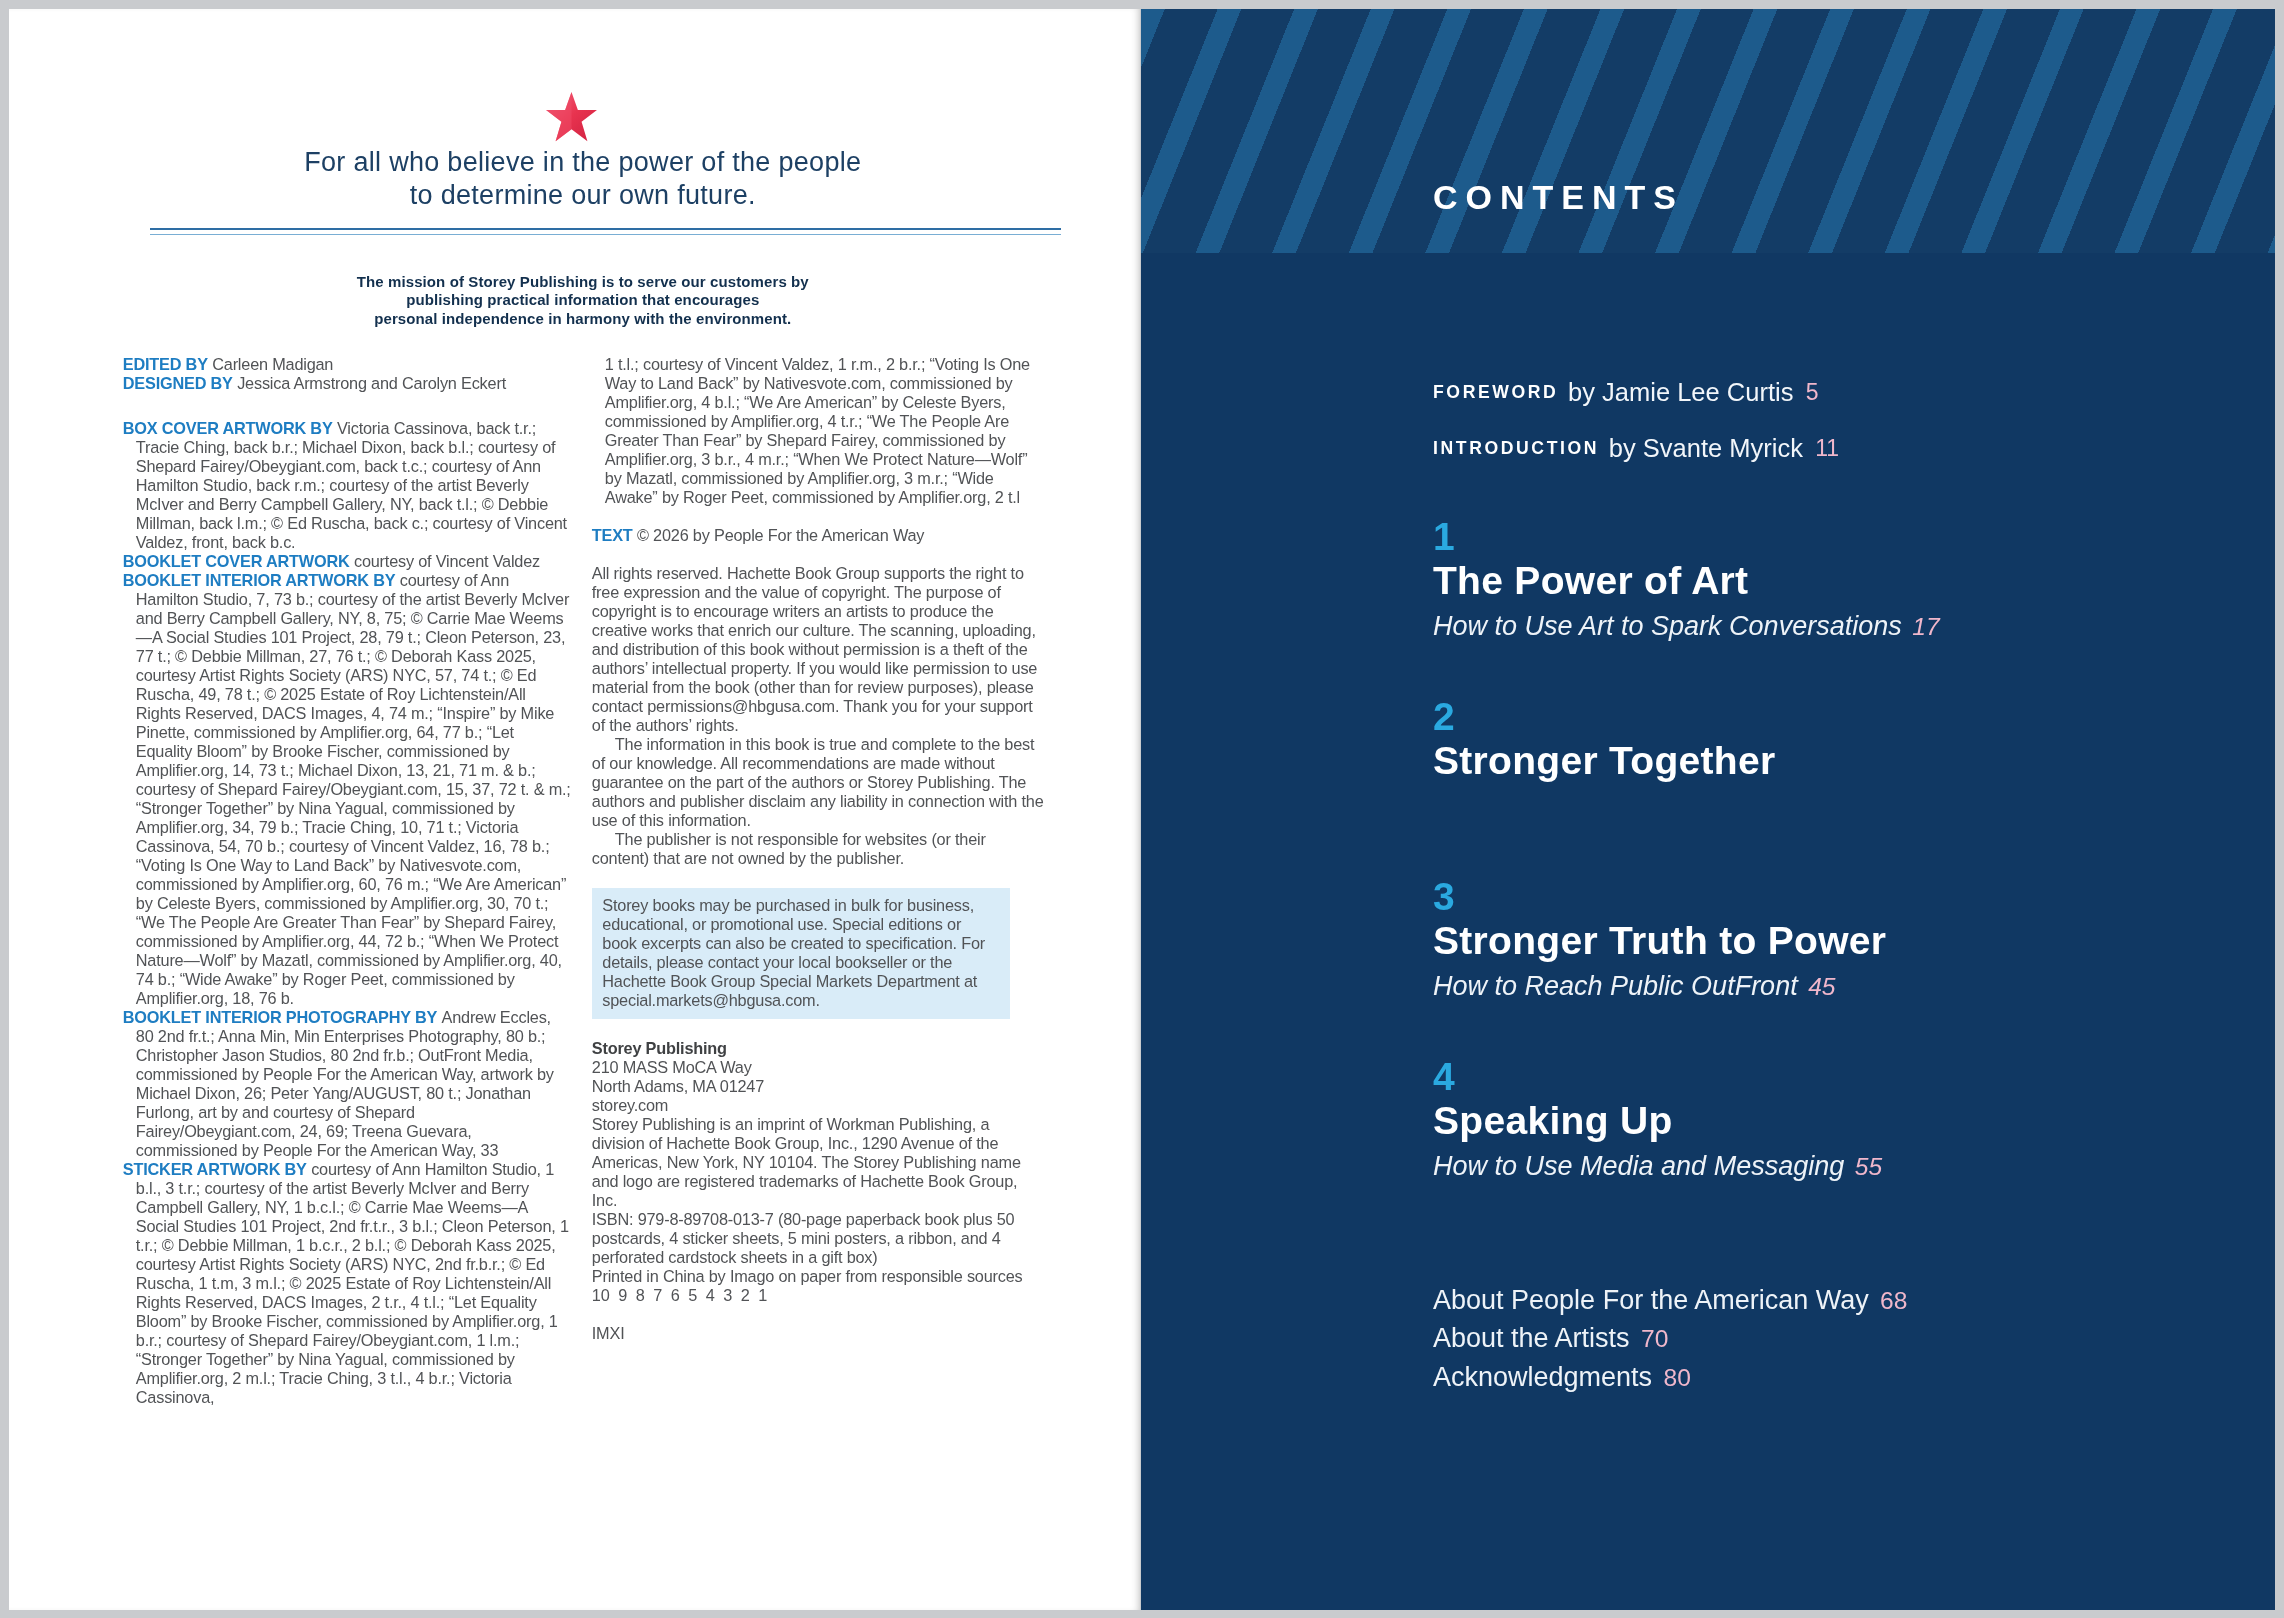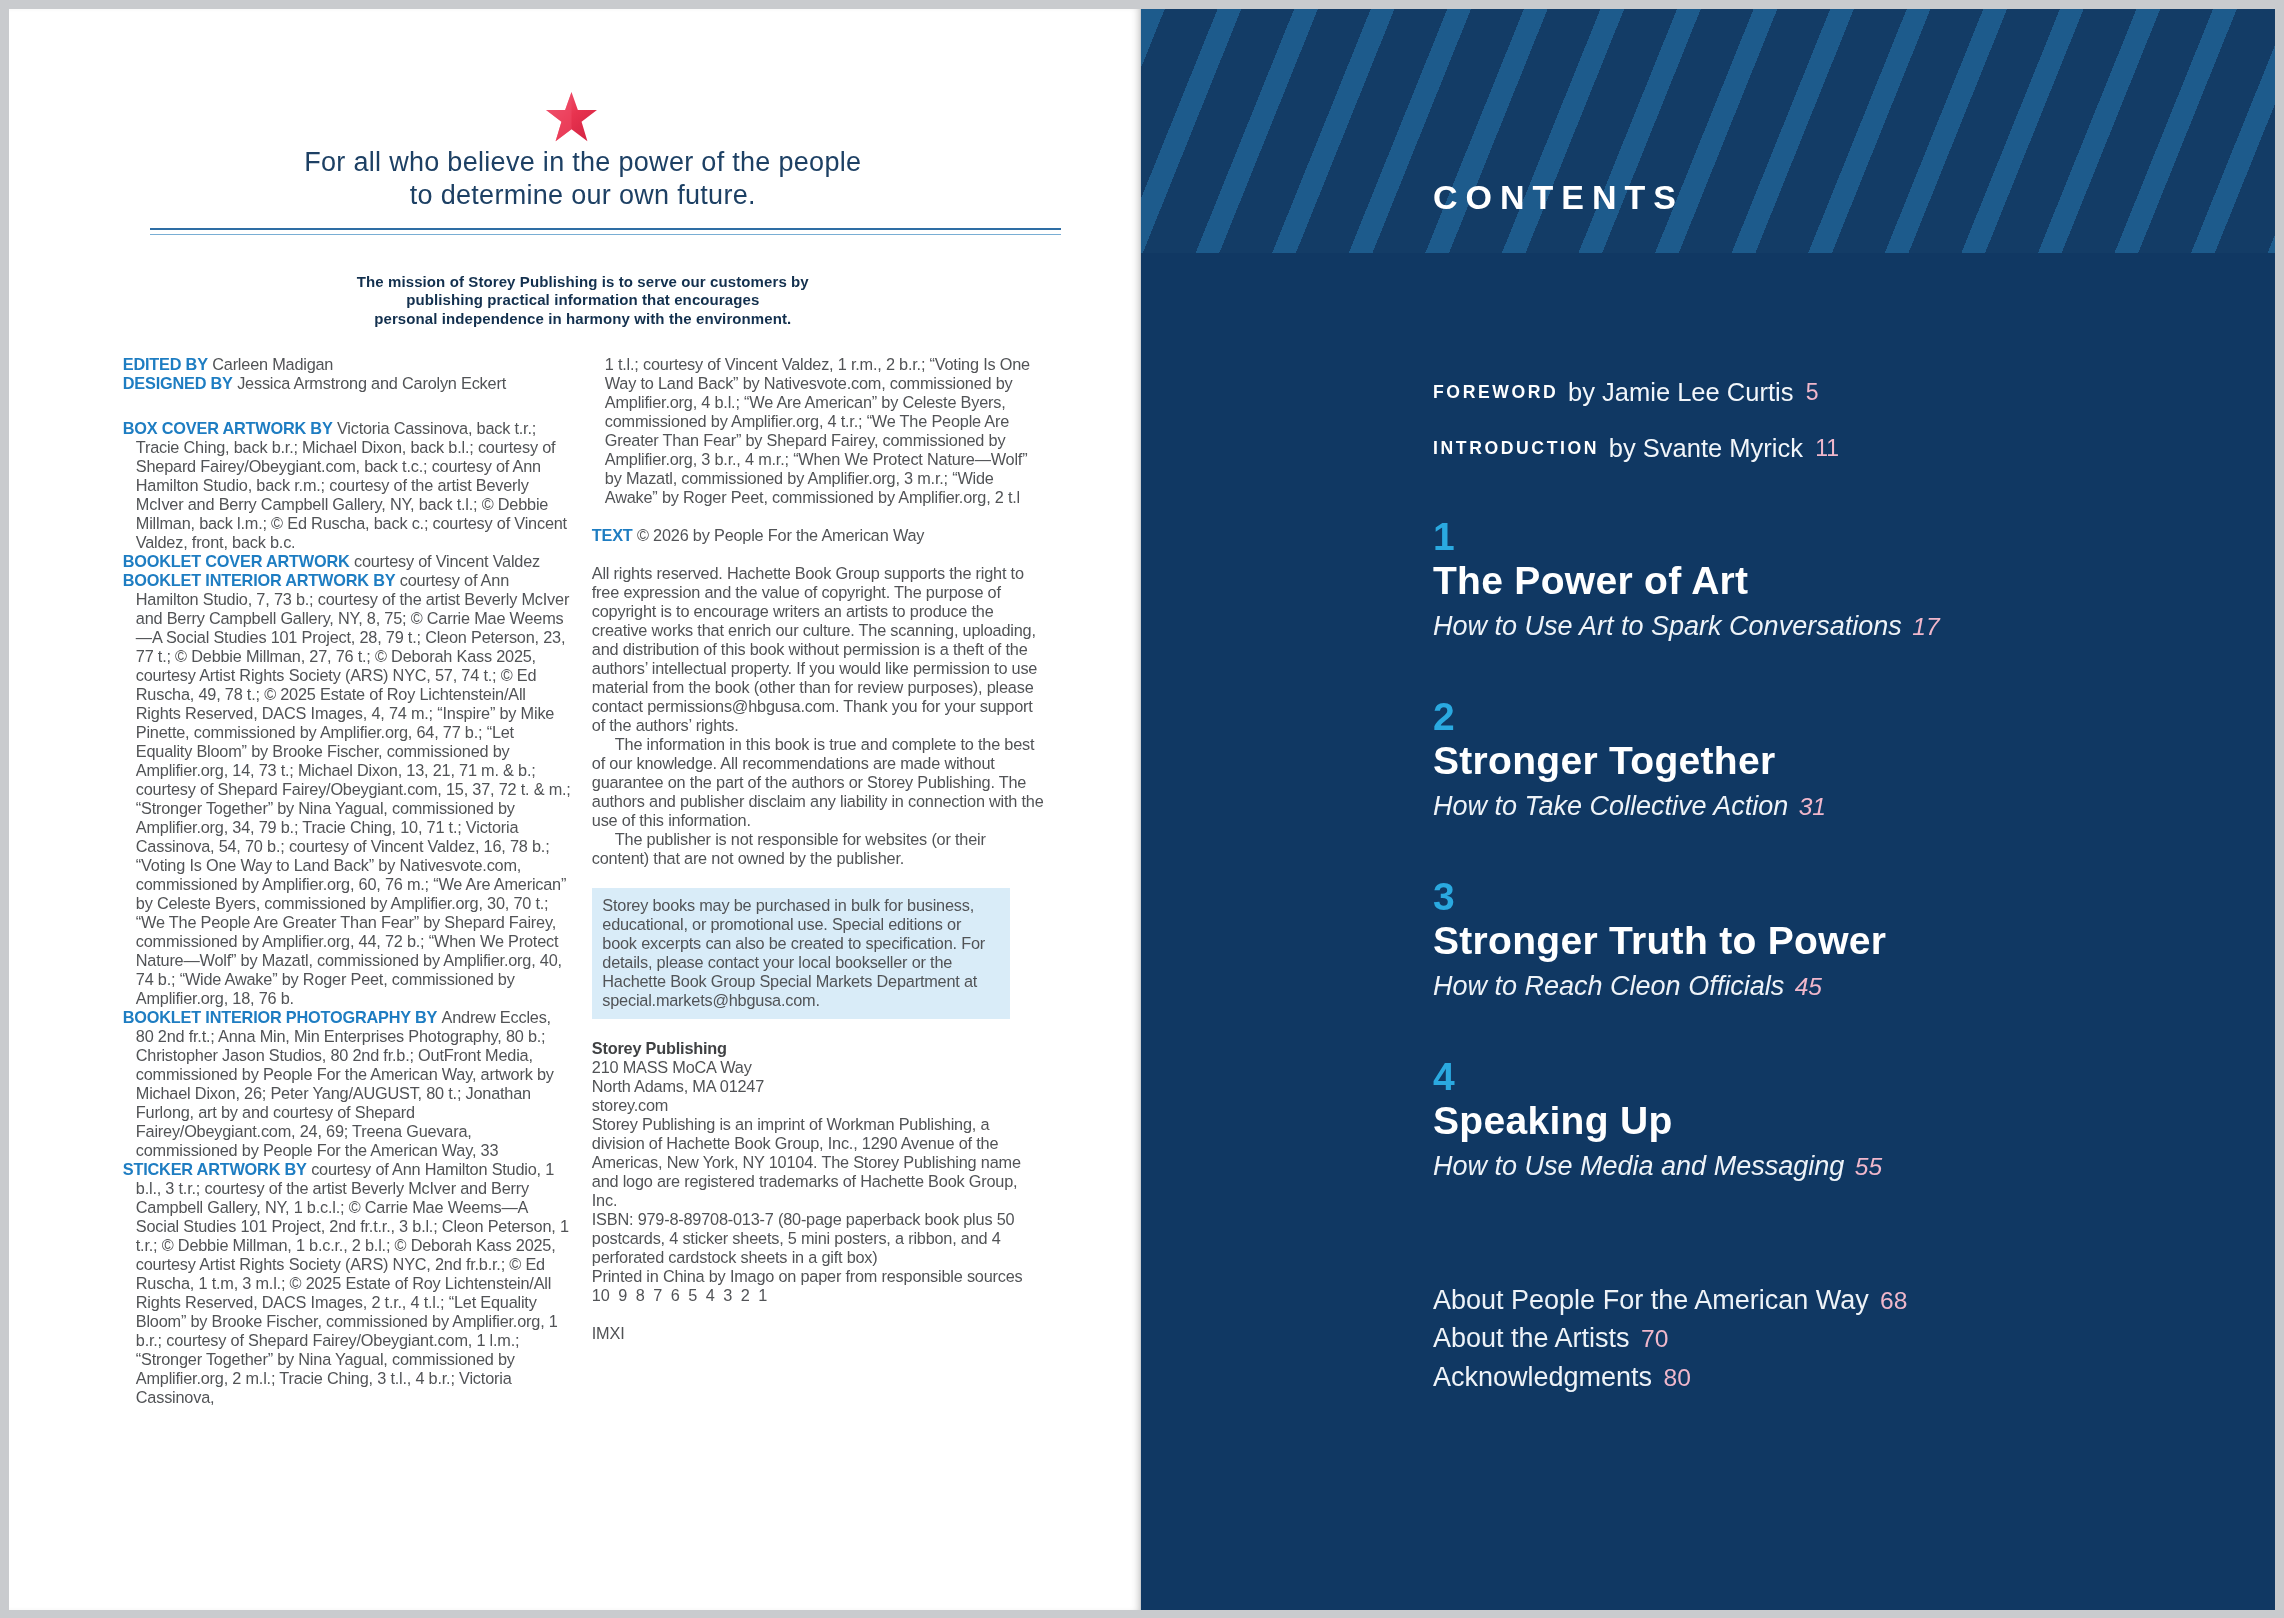--- a/index.html
+++ b/index.html
@@ -155,31 +155,27 @@
     <div class="ch-title">The Power of Art</div>
     <div class="ch-sub">
       <span>How to Use Art to Spark Conversations</span>
       <span class="pg">17</span>
     </div>
   </div>
 
   <div class="ch" style="top:687px;">
     <div class="ch-num">2</div>
     <div class="ch-title">Stronger Together</div>
-    <div class="ch-sub">
-      <span>How to Take Collective Action</span>
-      <span class="pg">31</span>
-    </div>
   </div>
 
   <div class="ch" style="top:867px;">
     <div class="ch-num">3</div>
     <div class="ch-title">Stronger Truth to Power</div>
     <div class="ch-sub">
-      <span>How to Reach Cleon Officials</span>
+      <span>How to Reach Public OutFront</span>
       <span class="pg">45</span>
     </div>
   </div>
 
   <div class="ch" style="top:1047px;">
     <div class="ch-num">4</div>
     <div class="ch-title">Speaking Up</div>
     <div class="ch-sub">
       <span>How to Use Media and Messaging</span>
       <span class="pg">55</span>

